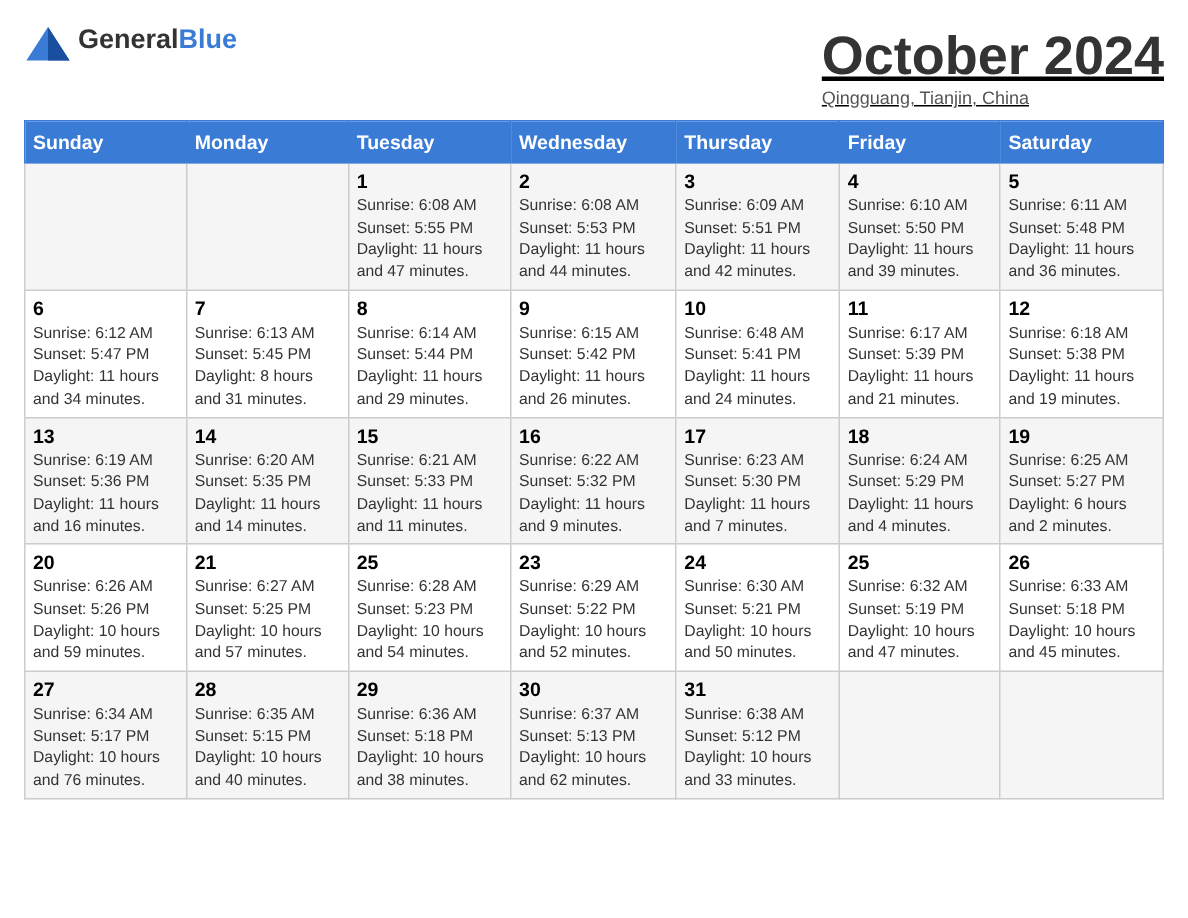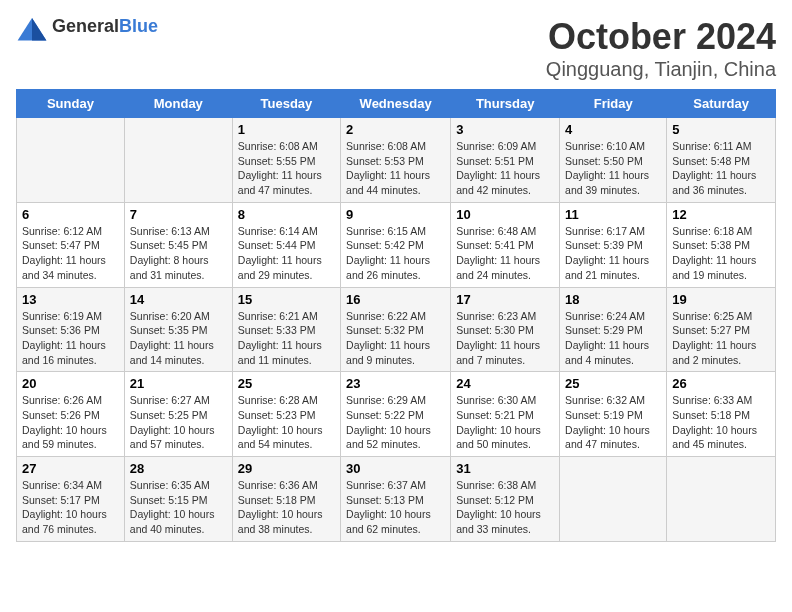--- a/index.html
+++ b/index.html
@@ -29,40 +29,41 @@
     .logo-text-blue {
       font-size: 18px;
       font-weight: bold;
       color: #3a7bd5;
     }
     .logo-icon {
       width: 32px;
       height: 28px;
     }
     .title-area {
-      text-align: right;
+      text-align: left;
+      text-decoration: underline;
     }
     .month-title {
       font-size: 36px;
       font-weight: bold;
       color: #333;
     }
     .location-title {
-      font-size: 20px;
+      font-size: 12px;
       color: #555;
     }
     table {
       width: 100%;
       border-collapse: collapse;
       font-size: 11px;
     }
     thead tr th {
       background-color: #3a7bd5;
       color: #fff;
-      text-align: center;
+      text-align: left;
       padding: 6px 5px;
       font-size: 13px;
       font-weight: bold;
       border: 1px solid #3a7bd5;
     }
     tbody tr td {
       border: 1px solid #ccc;
       vertical-align: top;
       padding: 4px 5px;
       width: 113px;
@@ -270,21 +271,21 @@
           <span>Sunrise: 6:24 AM</span><br>
           <span>Sunset: 5:29 PM</span><br>
           <span>Daylight: 11 hours and 4 minutes.</span>
         </div>
         </td>
         <td>
           <span class="day-number">19</span>
         <div class="day-info">
           <span>Sunrise: 6:25 AM</span><br>
           <span>Sunset: 5:27 PM</span><br>
-          <span>Daylight: 11 hours and 2 minutes.</span>
+          <span>Daylight: 6 hours and 2 minutes.</span>
         </div>
         </td>
       </tr>
       <tr>
         <td>
           <span class="day-number">20</span>
         <div class="day-info">
           <span>Sunrise: 6:26 AM</span><br>
           <span>Sunset: 5:26 PM</span><br>
           <span>Daylight: 10 hours and 59 minutes.</span>

